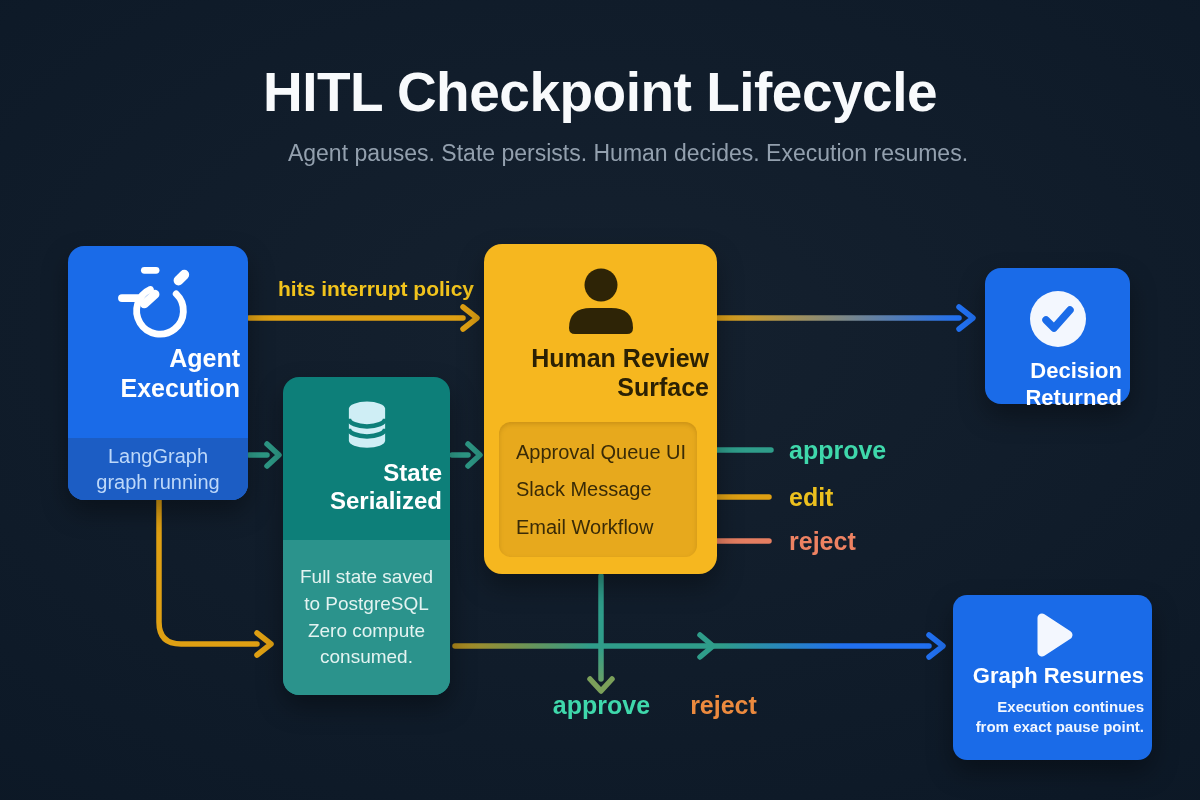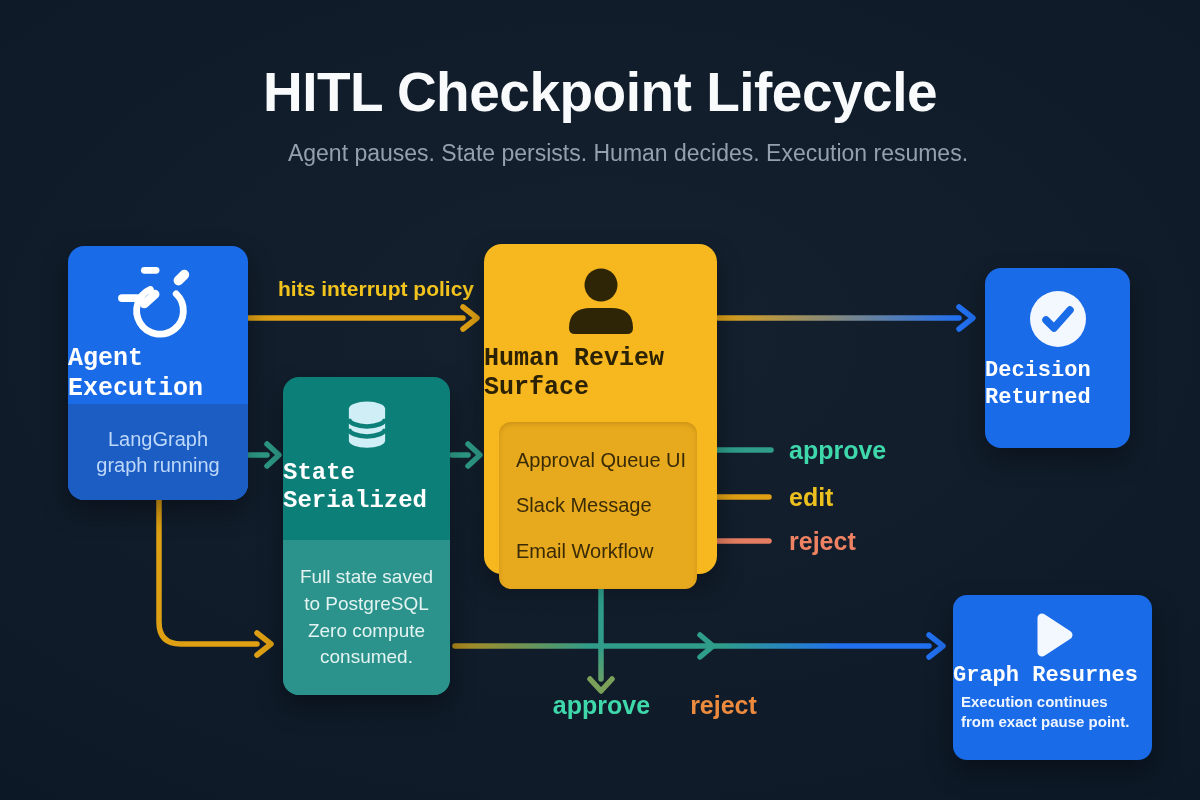--- a/index.html
+++ b/index.html
@@ -13,63 +13,63 @@
     position:absolute;left:0;top:60px;width:1200px;text-align:center;
     font-size:55px;font-weight:700;letter-spacing:-0.5px;color:var(--title-color,#f8fafc);margin:0;
   }
   .page-subtitle{
     position:absolute;left:0;top:140px;width:1200px;text-align:center;
     font-size:23px;font-weight:400;color:var(--subtitle-color,#93a0ae);margin:0;padding-left:28px;
   }
   
   .node{position:absolute;border-radius:16px;box-shadow:0 12px 26px rgba(0,0,0,0.35);box-sizing:border-box;}
   .node .icon{display:block;margin:0 auto;}
-  .node h3{margin:0;text-align:left;font-weight:700;font-family:Liberation Mono, monospace;}
+  .node h3{margin:8px;text-align:right;font-weight:700;}
 
   #node-agent{left:68px;top:246px;width:180px;height:254px;background:var(--box-blue,#1a6be8);}
   #node-agent .icon{margin-top:18px;}
   #node-agent h3{font-size:25px;line-height:1.18;color:#ffffff;margin-top:4px;}
   #node-agent .footer{
-    position:absolute;left:0;right:0;bottom:0;height:96px;
+    position:absolute;left:0;right:0;bottom:0;height:62px;
     background:var(--box-blue-footer,#1c5dc4);border-radius:0 0 16px 16px;
     display:flex;align-items:center;justify-content:center;text-align:center;
     color:var(--box-blue-footer-text,#bdd8f9);font-size:20px;line-height:1.3;padding:0 12px;box-sizing:border-box;
   }
 
   #node-state{left:283px;top:377px;width:167px;height:318px;background:var(--box-teal,#0d7f79);}
   #node-state .icon{margin-top:22px;}
   #node-state h3{font-size:24px;line-height:1.18;color:#ffffff;margin-top:6px;}
   #node-state .footer{
     position:absolute;left:0;right:0;top:163px;bottom:0;
     background:var(--box-teal-footer,#2b938c);border-radius:0 0 16px 16px;
     display:flex;align-items:center;justify-content:center;text-align:center;
     color:var(--box-teal-footer-text,#e3f3f1);font-size:19px;line-height:1.42;padding:8px 12px;box-sizing:border-box;
   }
 
   #node-human{left:484px;top:244px;width:233px;height:330px;background:var(--box-amber,#f6b71f);border-radius:18px;}
   #node-human .icon{margin-top:22px;}
   #node-human h3{font-size:25px;line-height:1.16;color:var(--amber-text,#2b2104);margin-top:8px;}
   #node-human .panel{
-    position:absolute;left:15px;top:178px;width:198px;height:167px;
+    position:absolute;left:15px;top:178px;width:198px;height:135px;
     background:var(--amber-panel,#e7a91d);border-radius:12px;
     display:flex;flex-direction:column;justify-content:space-evenly;
     padding:4px 0 4px 17px;box-sizing:border-box;
     box-shadow:0 2px 4px rgba(120,80,0,0.25) inset;
   }
   #node-human .panel .item{font-size:20px;color:var(--amber-item-text,#3a2b07);font-weight:500;}
 
-  #node-decision{left:985px;top:268px;width:145px;height:180px;background:var(--box-blue,#1a6be8);}
+  #node-decision{left:985px;top:268px;width:145px;height:136px;background:var(--box-blue,#1a6be8);}
   #node-decision .icon{margin-top:22px;}
   #node-decision h3{font-size:22px;line-height:1.22;color:#ffffff;margin-top:10px;}
 
   #node-graph{left:953px;top:595px;width:199px;height:165px;background:var(--box-blue,#1a6be8);border-radius:14px;}
   #node-graph .icon{margin-top:14px;}
   #node-graph h3{font-size:22px;color:#ffffff;margin-top:2px;}
   #node-graph .footer{
-    text-align:left;color:#f0f6ff;font-size:15px;font-weight:600;line-height:1.3;margin-top:4px;padding:0 8px;
+    text-align:right;color:#f0f6ff;font-size:15px;font-weight:600;line-height:1.3;margin-top:4px;padding:0 8px;
   }
 
   
   .edge-label{position:absolute;font-weight:600;}
   #label-hits{left:246px;top:277px;width:260px;text-align:center;font-size:21px;color:var(--label-amber,#f1c31c);}
   #label-payload{left:58px;top:662px;width:218px;text-align:center;font-size:21px;line-height:1.35;color:var(--label-amber,#f1c31c);}
   #label-approve-side{left:789px;top:436px;font-size:25px;color:var(--approve-label,#3fd8ab);}
   #label-edit-side{left:789px;top:483px;font-size:25px;color:var(--edit-label,#ecc01e);}
   #label-reject-side{left:789px;top:527px;font-size:25px;color:var(--reject-label,#ee8262);}
   #label-approve-bottom{left:544px;top:691px;width:115px;text-align:center;font-size:25px;color:var(--approve-label,#3fd8ab);}

